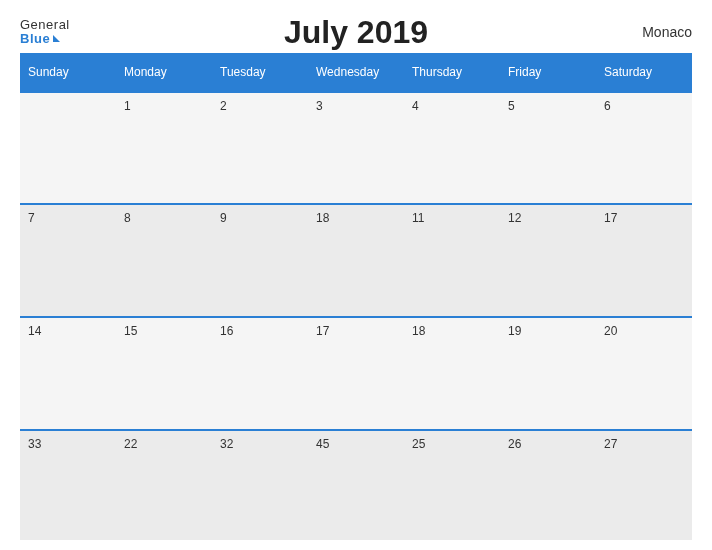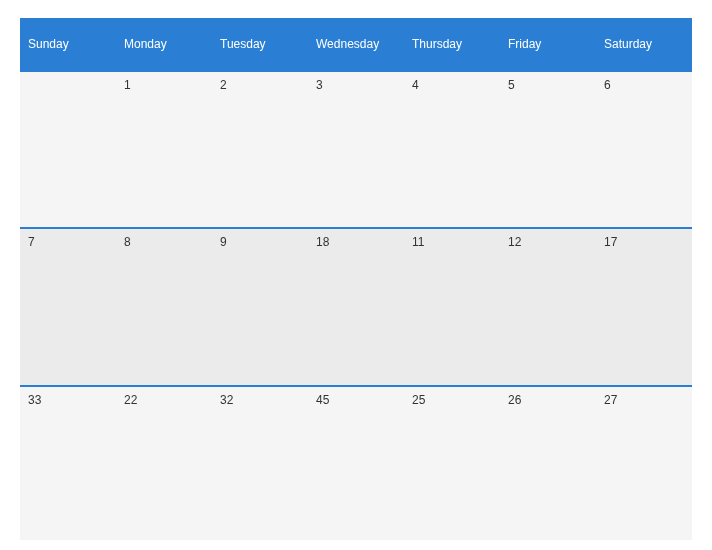--- a/index.html
+++ b/index.html
@@ -77,21 +77,21 @@
       flex: 1;
     }
     .calendar-table thead tr {
       background: #2a7fd4;
     }
     .calendar-table thead th {
       color: #fff;
       font-size: 12px;
       font-weight: normal;
       text-align: left;
-      padding: 19px 8px;
+      padding: 12px 8px;
       border: none;
     }
     .calendar-table tbody tr {
       border-top: 2px solid #2a7fd4;
     }
     .calendar-table tbody td {
       background: #f5f5f5;
       vertical-align: top;
       padding: 6px 8px 28px 8px;
       font-size: 12px;
@@ -100,20 +100,31 @@
       border: none;
     }
     .calendar-table tbody tr:nth-child(even) td {
       background: #ebebeb;
     }
   </style>
 </head>
 <body>
 
 <div class="page">
+  <div class="header">
+    <div class="logo">
+      <span class="logo-general">General</span>
+      <span class="logo-blue">
+        <span>Blue</span>
+        <span class="logo-triangle"></span>
+      </span>
+    </div>
+    <div class="calendar-title">July 2019</div>
+    <div class="country">Monaco</div>
+  </div>
 
   <table class="calendar-table">
     <thead>
       <tr>
 
       <th>Sunday</th>
           <th>Monday</th>
           <th>Tuesday</th>
           <th>Wednesday</th>
           <th>Thursday</th>
@@ -135,20 +146,29 @@
         <tr>
           <td>7</td>
           <td>8</td>
           <td>9</td>
           <td>18</td>
           <td>11</td>
           <td>12</td>
           <td>17</td>
         </tr>
         <tr>
+          <td>14</td>
+          <td>15</td>
+          <td>16</td>
+          <td>17</td>
+          <td>18</td>
+          <td>19</td>
+          <td>20</td>
+        </tr>
+        <tr>
           <td>33</td>
           <td>22</td>
           <td>32</td>
           <td>45</td>
           <td>25</td>
           <td>26</td>
           <td>27</td>
         </tr>
       </tbody>
   </table>

